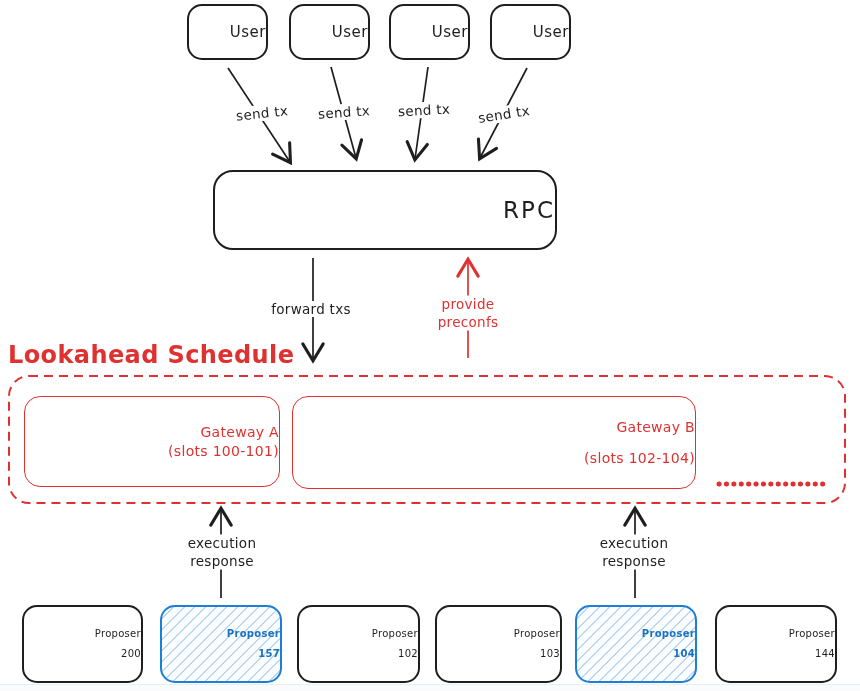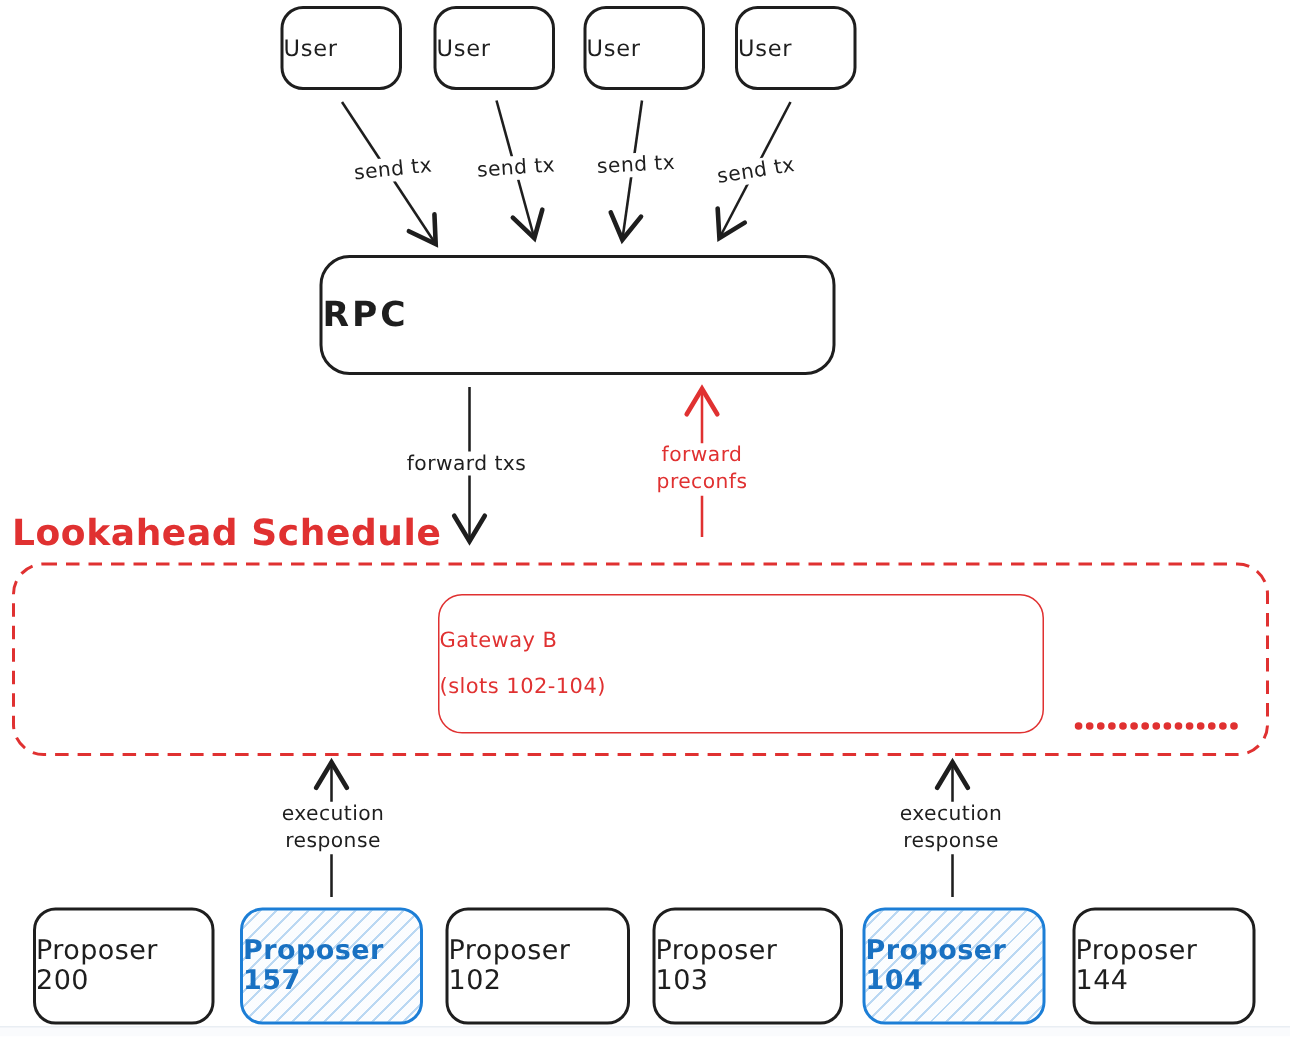--- a/index.html
+++ b/index.html
@@ -3,34 +3,34 @@
 <meta charset="utf-8">
 <style>
   html,body{margin:0;padding:0;background:#fff;}
   #canvas{
     position:relative;width:860px;height:691px;background:#ffffff;overflow:hidden;
     font-family:"DejaVu Sans","Liberation Sans",sans-serif;color:#1e1e1e;
   }
   #wires{position:absolute;left:0;top:0;width:860px;height:691px;z-index:1;}
   .box{
     position:absolute;z-index:2;background:#fff;border:2px solid #1e1e1e;border-radius:15px;
-    display:flex;flex-direction:column;align-items:flex-start;justify-content:center;
+    display:flex;flex-direction:column;align-items:flex-end;justify-content:center;
     text-align:center;box-sizing:border-box;
   }
   .user{width:81px;height:56px;top:4px;font-size:15px;font-weight:500;letter-spacing:.5px;}
   .u1{left:187px;} .u2{left:289px;} .u3{left:389px;} .u4{left:490px;}
   .rpc{left:213px;top:170px;width:344px;height:80px;border-radius:20px;
-       font-size:23px;font-weight:700;letter-spacing:2px;}
+       font-size:23px;font-weight:400;letter-spacing:2px;}
   .gateway{
     border:1.5px solid #e03131;color:#e03131;border-radius:16px;background:transparent;
     font-size:14px;font-weight:500;line-height:19px;letter-spacing:.3px;
   }
   .gwA{left:24px;top:396px;width:256px;height:91px;}
   .gwB{left:292px;top:396px;width:404px;height:93px;gap:12px;}
-  .proposer{width:122px;height:78px;top:605px;font-size:18px;line-height:20px;font-weight:500;letter-spacing:.3px;}
+  .proposer{width:122px;height:78px;top:605px;font-size:10px;line-height:20px;font-weight:500;letter-spacing:.3px;}
   .p100{left:22px;width:121px;} .p101{left:160px;} .p102{left:297px;width:123px;}
   .p103{left:435px;width:127px;} .p104{left:575px;} .p105{left:715px;}
   .proposer.hl{
     border-color:#1c7ed6;color:#1971c2;font-weight:600;
     background:repeating-linear-gradient(135deg, rgba(28,126,214,0.30) 0 1.4px, rgba(248,251,254,0.6) 1.4px 7.5px);
   }
   .lbl{
     position:absolute;z-index:3;background:#fff;padding:0 3px;white-space:nowrap;
     font-size:13.5px;font-weight:500;letter-spacing:.3px;color:#1e1e1e;
     transform:translate(-50%,-50%);
@@ -100,26 +100,30 @@
   <div class="lbl st2">send tx</div>
   <div class="lbl st3">send tx</div>
   <div class="lbl st4">send tx</div>
 
   <div class="box rpc">
       <span>RPC</span>
     </div>
 
   <div class="lbl fwd">forward txs</div>
   <div class="lbl red two pre">
-    <span>forward</span><br>
+    <span>provide</span><br>
     <span>preconfs</span>
   </div>
 
   <div class="la-title">Lookahead Schedule</div>
 
+  <div class="box gateway gwA">
+    <span>Gateway A</span>
+    <span>(slots 100-101)</span>
+  </div>
   <div class="box gateway gwB">
     <span>Gateway B</span>
     <span>(slots 102-104)</span>
   </div>
 
   <div class="lbl two exl">
     <span>execution</span><br>
     <span>response</span>
   </div>
   <div class="lbl two exr">

